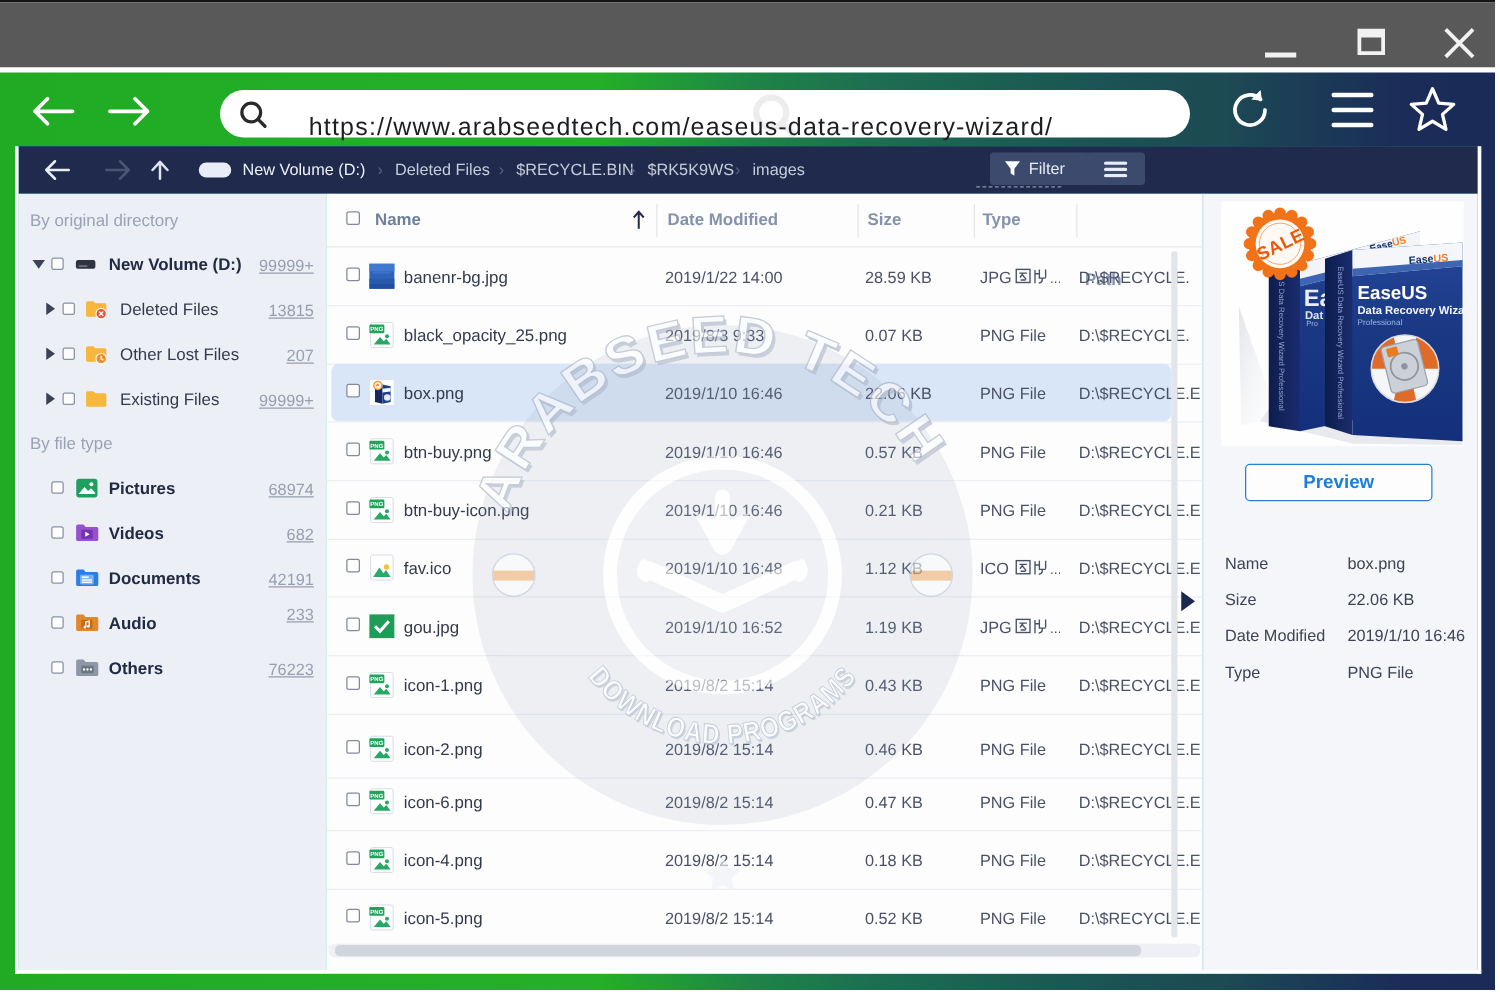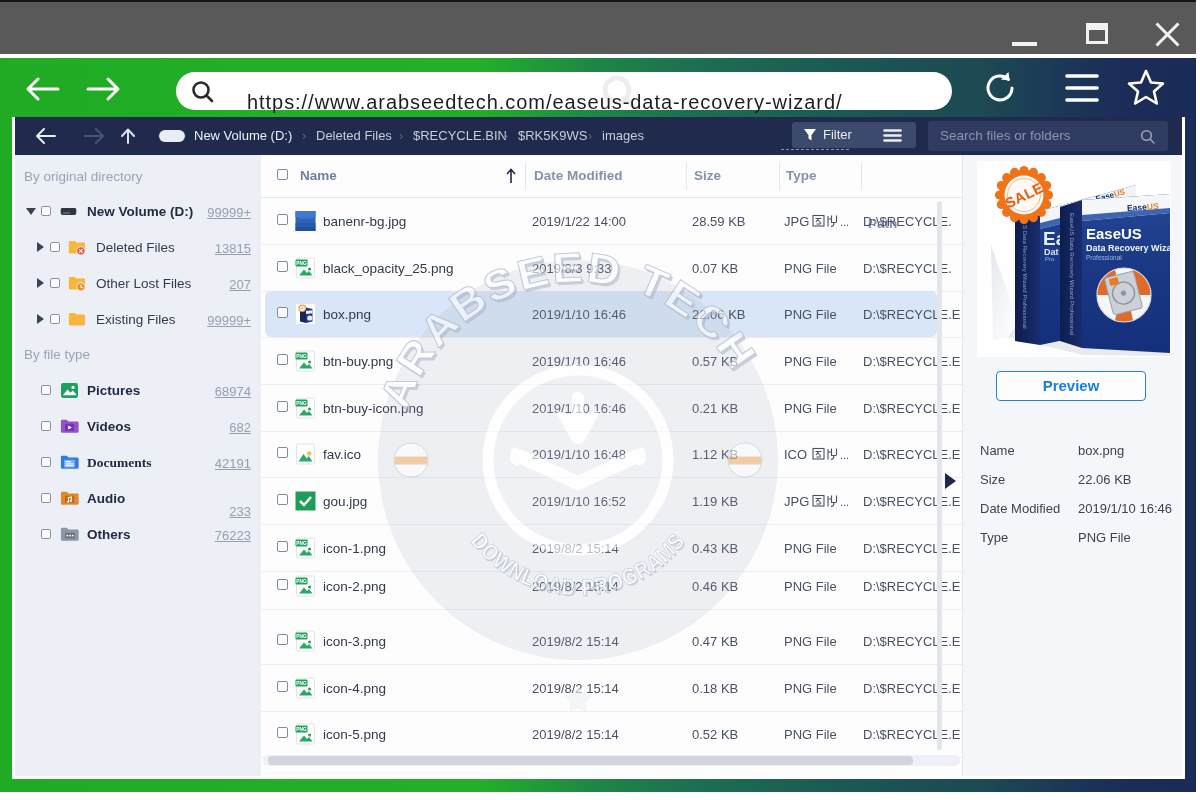--- a/index.html
+++ b/index.html
@@ -142,27 +142,20 @@
       <div style="position:absolute;left:766px;top:32px;width:68px;border-top:1.5px dashed rgba(235,239,246,0.55);"></div>
       <div class="tbtn" style="left:854px;width:47px;">
         <svg class="abs" style="left:14px;top:7px" width="19" height="13" viewBox="0 0 19 13">
           <g stroke="#e8ecf4" stroke-width="2.6" stroke-linecap="round">
             <line x1="1.5" y1="1.5" x2="17.5" y2="1.5"></line>
             <line x1="1.5" y1="6.5" x2="17.5" y2="6.5"></line>
             <line x1="1.5" y1="11.5" x2="17.5" y2="11.5"></line>
           </g>
         </svg>
       </div>
-      <div class="search">
-        <span>Search files or folders</span>
-        <svg class="abs" style="left:212px;top:8px" width="16" height="16" viewBox="0 0 16 16">
-          <circle cx="6.5" cy="6.5" r="4.8" fill="none" stroke="#9aa3ba" stroke-width="1.6"></circle>
-          <line x1="10" y1="10" x2="14" y2="14" stroke="#9aa3ba" stroke-width="1.6" stroke-linecap="round"></line>
-        </svg>
-      </div>
     </div>
 
     <div class="sidebar" id="sidebar">
       <div class="sgroup" style="top:14px;">By original directory</div>
 
       <div class="srow" style="top:39px;">
         <div class="caret-d"></div>
         <div class="cbs" style="left:26px;top:12px;"></div>
         <svg class="abs" style="left:45px;top:13px" width="17" height="9" viewBox="0 0 24 12">
           <path d="M3 1 H21 Q23 1 23 4 V8 Q23 11 20 11 H4 Q1 11 1 8 V4 Q1 1 3 1 Z" fill="#2e3440"></path>
@@ -231,35 +224,35 @@
 
       <div class="srow" style="top:290px;">
         <div class="cbs" style="left:26px;top:12px;"></div>
         <svg class="abs" style="left:45px;top:9px" width="20" height="17" viewBox="0 0 22 18">
           <path d="M1 3 Q1 1.5 2.5 1.5 H7.5 L9.3 3.5 H19 Q20.5 3.5 20.5 5 V14.5 Q20.5 16 19 16 H2.5 Q1 16 1 14.5 Z" fill="#2d7de2"></path>
           <rect x="4.5" y="6" width="12" height="8.5" rx="1" fill="#7db2f2"></rect>
           <rect x="6" y="7.5" width="6" height="1.4" fill="#fff"></rect>
           <rect x="6" y="10" width="9" height="1.2" fill="#fff"></rect>
           <rect x="6" y="12" width="9" height="1.2" fill="#fff"></rect>
         </svg>
-        <div class="slabel" style="left:72px;top:10px;font-family:Liberation Serif, serif;">Documents</div>
+        <div class="slabel" style="left:72px;top:10px;">Documents</div>
         <div class="scount" style="top:11px;">42191</div>
       </div>
 
       <div class="srow" style="top:326px;">
         <div class="cbs" style="left:26px;top:12px;"></div>
         <svg class="abs" style="left:45px;top:9px" width="20" height="17" viewBox="0 0 22 18">
           <path d="M1 3 Q1 1.5 2.5 1.5 H7.5 L9.3 3.5 H19 Q20.5 3.5 20.5 5 V14.5 Q20.5 16 19 16 H2.5 Q1 16 1 14.5 Z" fill="#e2882b"></path>
           <rect x="5.5" y="6" width="10" height="8" rx="1" fill="#c46a15"></rect>
           <path d="M9.5 12.5 V8 L12.5 7.2 V11.6" stroke="#fff" stroke-width="1.2" fill="none"></path>
           <circle cx="8.7" cy="12.6" r="1.2" fill="#fff"></circle>
           <circle cx="11.8" cy="11.8" r="1.2" fill="#fff"></circle>
         </svg>
         <div class="slabel" style="left:72px;top:10px;">Audio</div>
-        <div class="scount" style="top:23px;">233</div>
+        <div class="scount" style="top:3px;">233</div>
       </div>
 
       <div class="srow" style="top:362px;">
         <div class="cbs" style="left:26px;top:12px;"></div>
         <svg class="abs" style="left:45px;top:9px" width="20" height="17" viewBox="0 0 22 18">
           <path d="M1 3 Q1 1.5 2.5 1.5 H7.5 L9.3 3.5 H19 Q20.5 3.5 20.5 5 V14.5 Q20.5 16 19 16 H2.5 Q1 16 1 14.5 Z" fill="#8d97a5"></path>
           <rect x="5.5" y="7" width="11" height="6.5" rx="1" fill="#6d7784"></rect>
           <circle cx="8" cy="10.2" r="1" fill="#fff"></circle>
           <circle cx="11" cy="10.2" r="1" fill="#fff"></circle>
           <circle cx="14" cy="10.2" r="1" fill="#fff"></circle>
@@ -420,21 +413,21 @@
             <text x="6.5" y="8" font-size="4.8" fill="#fff" text-anchor="middle" font-family="Liberation Sans" font-weight="bold">PNG</text>
             <path d="M4 18.5 L9 12.5 L12 16 L14 14 L17.5 18.5 Z" fill="#27a863"></path>
             <circle cx="14.6" cy="12" r="1.6" fill="#27a863"></circle>
           </svg>
           <div class="fname">icon-1.png</div>
           <div class="fdate">2019/8/2 15:14</div>
           <div class="fsize">0.43 KB</div>
           <div class="ftype">PNG File</div>
           <div class="fpath">D:\$RECYCLE.E</div>
         </div>
-      <div class="frow" style="top:408px;padding-left:26px;">
+      <div class="frow" style="top:421px;padding-left:26px;">
           <div class="cb" style="left:16px;top:16px;"></div>
           <svg class="ficon" viewBox="0 0 21 22">
             <rect x="1.5" y="1" width="18" height="20" rx="1.5" fill="#fff" stroke="#d8dce3" stroke-width="0.8"></rect>
             <rect x="0.5" y="2.5" width="12" height="7" rx="1" fill="#21a35c"></rect>
             <text x="6.5" y="8" font-size="4.8" fill="#fff" text-anchor="middle" font-family="Liberation Sans" font-weight="bold">PNG</text>
             <path d="M4 18.5 L9 12.5 L12 16 L14 14 L17.5 18.5 Z" fill="#27a863"></path>
             <circle cx="14.6" cy="12" r="1.6" fill="#27a863"></circle>
           </svg>
           <div class="fname">icon-2.png</div>
           <div class="fdate">2019/8/2 15:14</div>
@@ -444,21 +437,21 @@
         </div>
       <div class="frow" style="top:463px;">
           <div class="cb" style="left:16px;top:16px;"></div>
           <svg class="ficon" viewBox="0 0 21 22">
             <rect x="1.5" y="1" width="18" height="20" rx="1.5" fill="#fff" stroke="#d8dce3" stroke-width="0.8"></rect>
             <rect x="0.5" y="2.5" width="12" height="7" rx="1" fill="#21a35c"></rect>
             <text x="6.5" y="8" font-size="4.8" fill="#fff" text-anchor="middle" font-family="Liberation Sans" font-weight="bold">PNG</text>
             <path d="M4 18.5 L9 12.5 L12 16 L14 14 L17.5 18.5 Z" fill="#27a863"></path>
             <circle cx="14.6" cy="12" r="1.6" fill="#27a863"></circle>
           </svg>
-          <div class="fname">icon-3.png</div>
+          <div class="fname">icon-6.png</div>
           <div class="fdate">2019/8/2 15:14</div>
           <div class="fsize">0.47 KB</div>
           <div class="ftype">PNG File</div>
           <div class="fpath">D:\$RECYCLE.E</div>
         </div>
       <div class="frow" style="top:510px;">
           <div class="cb" style="left:16px;top:16px;"></div>
           <svg class="ficon" viewBox="0 0 21 22">
             <rect x="1.5" y="1" width="18" height="20" rx="1.5" fill="#fff" stroke="#d8dce3" stroke-width="0.8"></rect>
             <rect x="0.5" y="2.5" width="12" height="7" rx="1" fill="#21a35c"></rect>

